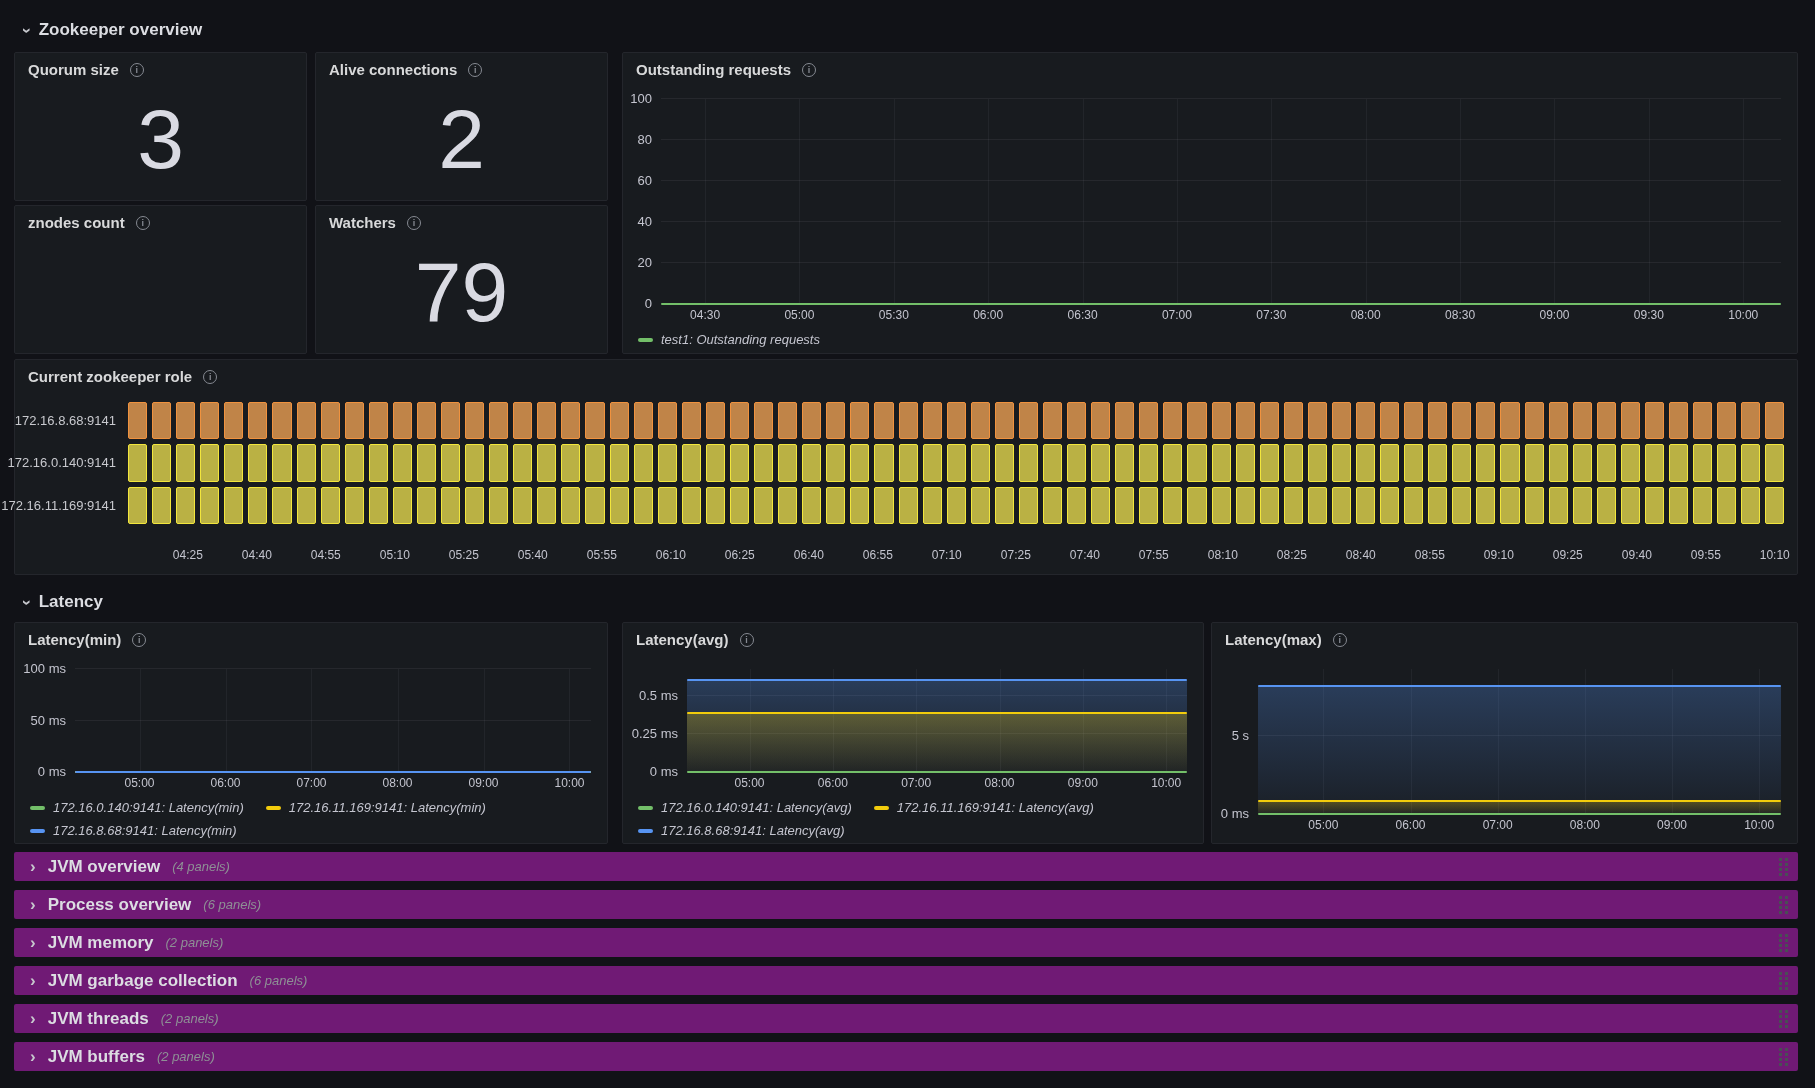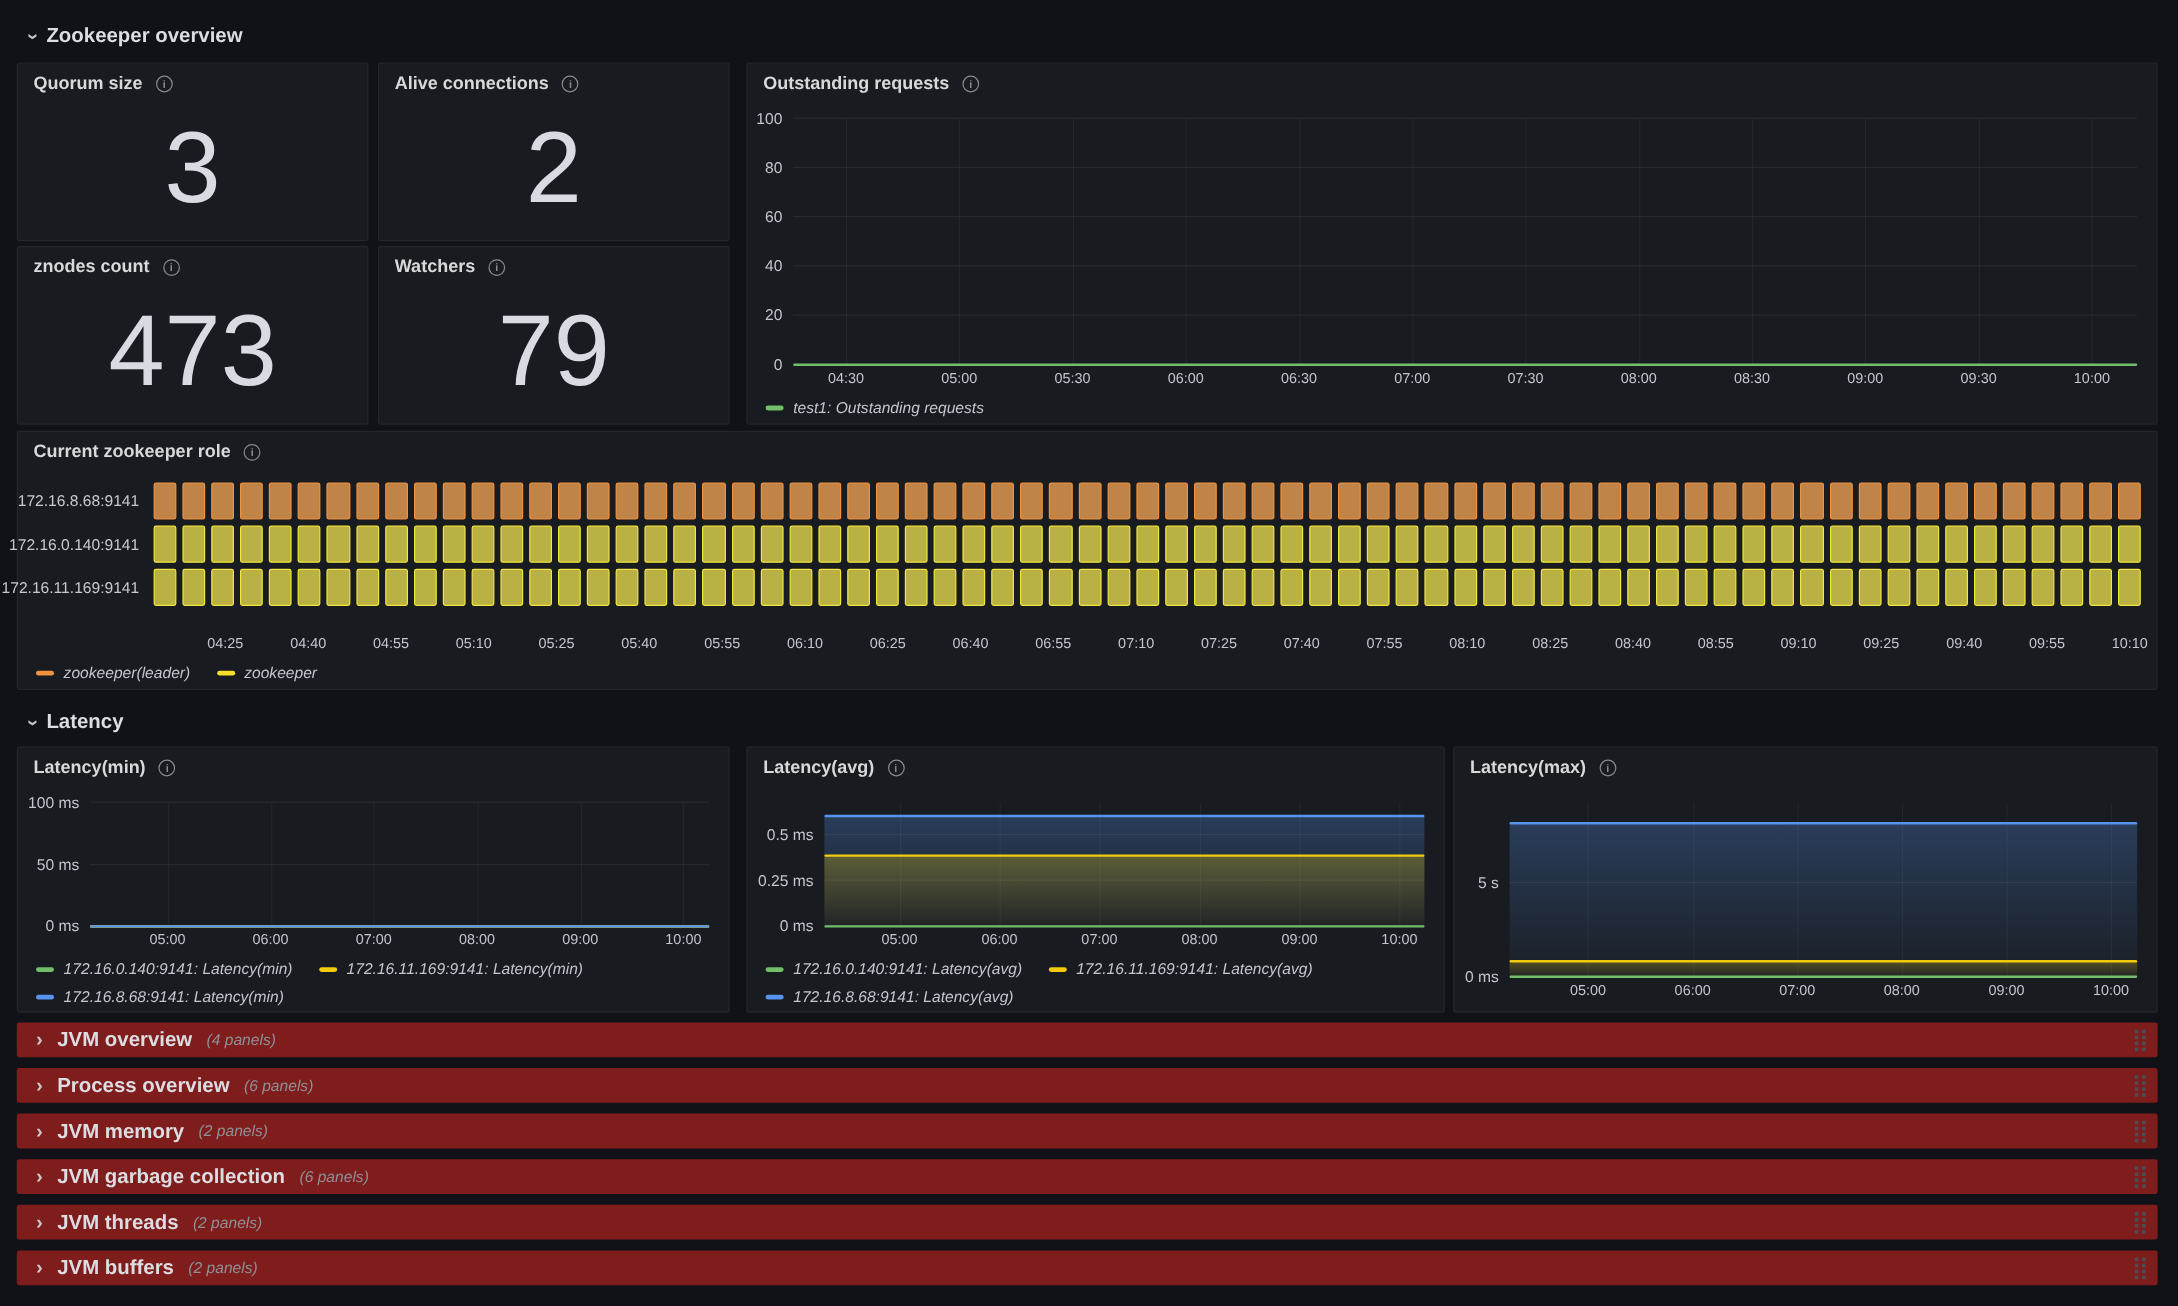--- a/index.html
+++ b/index.html
@@ -46,21 +46,21 @@
 
   
   .tl-rows { flex:1; display:flex; flex-direction:column; gap:5px; min-height:0; }
   .tl-row { flex:1; display:flex; align-items:stretch; }
   .tl-label { flex:none; display:flex; align-items:center; justify-content:flex-end;
     padding-right:12px; font-size:13px; color:#c8c9ce; white-space:nowrap; }
   .tl-strip { flex:1; display:flex; gap:5px; }
   .tl-bar { flex:1; border:1.5px solid; border-radius:2px; }
 
   
-  .c-row { position:absolute; height:29px; background:#7f1d1d; border-radius:2px;
+  .c-row { position:absolute; height:29px; background:#701a75; border-radius:2px;
     display:flex; align-items:center; gap:12px; padding:0 10px 0 16px; cursor:pointer; }
   .c-title { font-size:17px; font-weight:700; color:#dcdde2; }
   .c-count { font-size:13px; font-style:italic; color:#8e9095; }
   .c-spacer { flex:1; }
   .dots { display:grid; grid-template-columns:repeat(2,3px); gap:2px 3px; cursor:grab; }
   .dots span { width:3px; height:3px; background:#4a4d55; }
 </style>
 </head>
 <body>
 
@@ -83,21 +83,20 @@
       <span class="t">Alive connections</span>
       <span class="info"></span>
     </div>
     <div class="stat-value">2</div>
   </div>
   <div class="panel" style="left:14px; top:205px; width:293px; height:149px;">
     <div class="ptitle">
       <span class="t">znodes count</span>
       <span class="info"></span>
     </div>
-    <div class="stat-value">473</div>
   </div>
   <div class="panel" style="left:315px; top:205px; width:293px; height:149px;">
     <div class="ptitle">
       <span class="t">Watchers</span>
       <span class="info"></span>
     </div>
     <div class="stat-value">79</div>
   </div>
 
   <div class="panel" style="left:622px; top:52px; width:1176px; height:302px;">
@@ -409,30 +408,20 @@
           <div class="xlab" style="left: calc(66.111% - 30px);">08:10</div>
           <div class="xlab" style="left: calc(70.278% - 30px);">08:25</div>
           <div class="xlab" style="left: calc(74.444% - 30px);">08:40</div>
           <div class="xlab" style="left: calc(78.611% - 30px);">08:55</div>
           <div class="xlab" style="left: calc(82.778% - 30px);">09:10</div>
           <div class="xlab" style="left: calc(86.944% - 30px);">09:25</div>
           <div class="xlab" style="left: calc(91.111% - 30px);">09:40</div>
           <div class="xlab" style="left: calc(95.278% - 30px);">09:55</div>
           <div class="xlab" style="left: calc(99.444% - 30px);">10:10</div>
         </div>
-        <div class="cr-legend">
-          <div class="lg-item">
-            <div class="lg-dash" style="background: rgb(240, 146, 62);"></div>
-            <span class="lg-label">zookeeper(leader)</span>
-          </div>
-          <div class="lg-item">
-            <div class="lg-dash" style="background: rgb(247, 222, 42);"></div>
-            <span class="lg-label">zookeeper</span>
-          </div>
-        </div>
       </div>
   </div>
 
   <div class="row-header" style="left:25px; top:592px;">
     <span class="chev open"></span>
     <span class="row-title">Latency</span>
   </div>
 
   <div class="panel" style="left:14px; top:622px; width:594px; height:222px;">
     <div class="ptitle">

